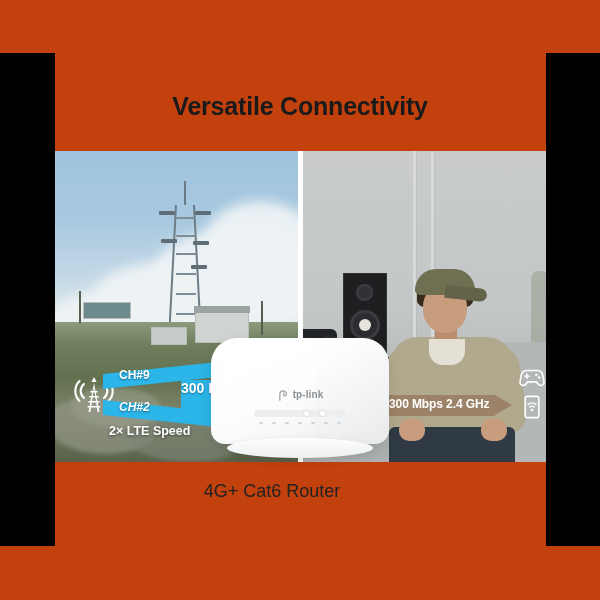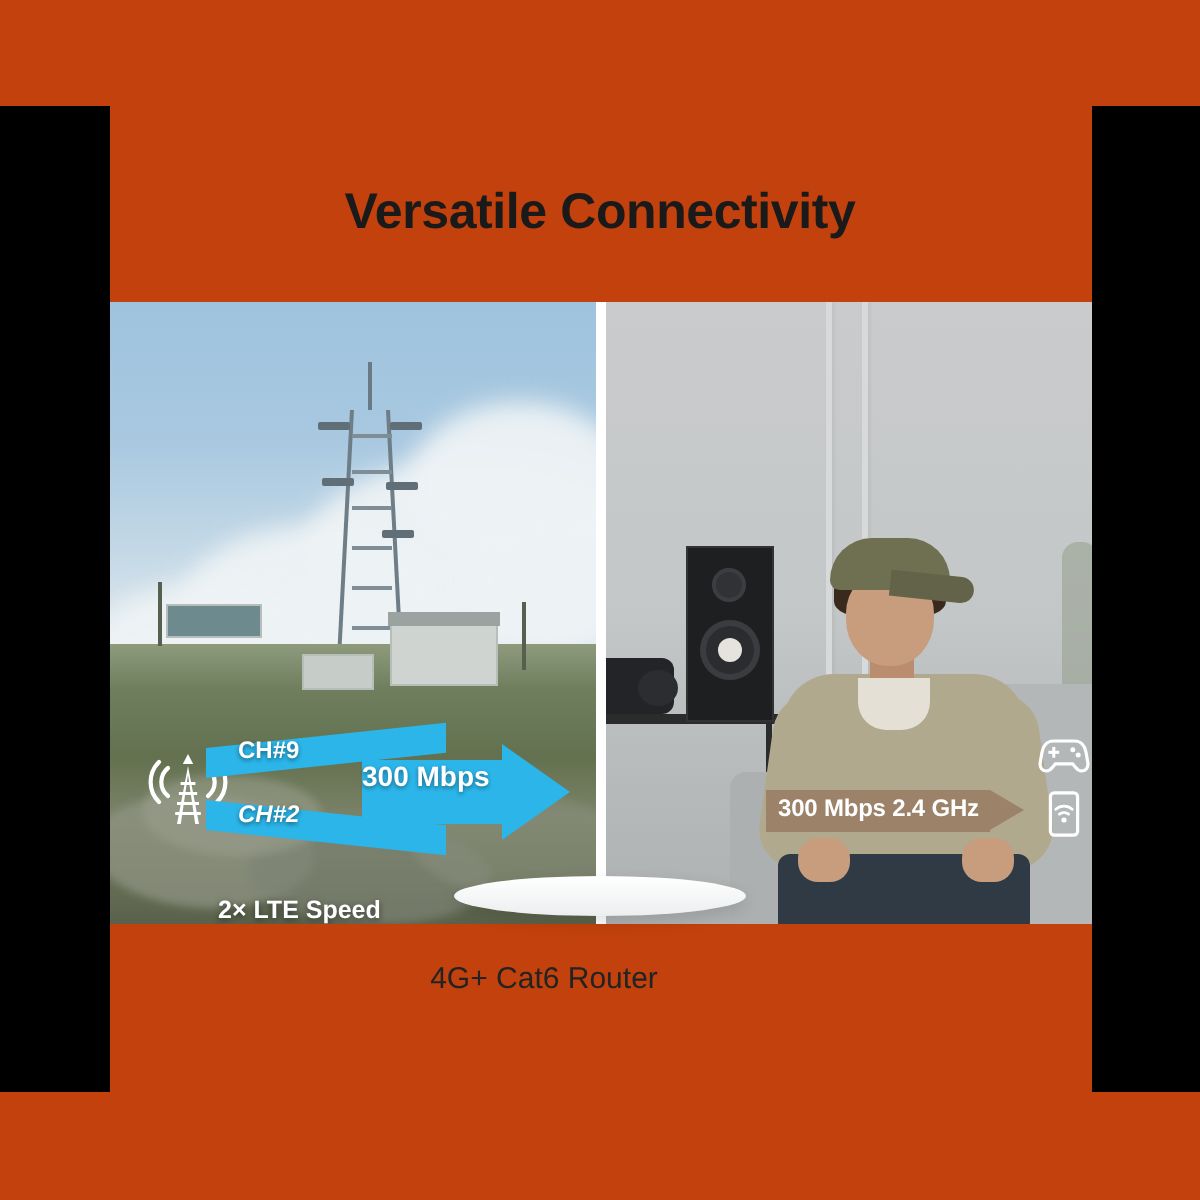--- a/index.html
+++ b/index.html
@@ -75,21 +75,21 @@
   .arrow-ch{position:absolute;height:15px;background:#2bb5e8;}
   .ch1{left:40px;top:18px;width:120px;transform:skewY(-6deg);transform-origin:left center;}
   .ch2{left:40px;top:44px;width:120px;transform:skewY(6deg);transform-origin:left center;}
   .big-arrow{position:absolute;left:118px;top:16px;width:105px;height:48px;}
   .big-arrow .shaft{position:absolute;left:0;top:8px;width:74px;height:32px;background:#2bb5e8;}
   .big-arrow .head{position:absolute;left:70px;top:0;width:0;height:0;border-top:24px solid transparent;border-bottom:24px solid transparent;border-left:34px solid #2bb5e8;}
   .ch-label{position:absolute;color:#ffffff;font-size:12px;font-weight:700;text-shadow:0 1px 2px rgba(0,0,0,.45);white-space:nowrap;}
   .ch1-label{left:56px;top:12px;}
   .ch2-label{left:56px;top:44px;font-style:italic;}
   .mbps-label{position:absolute;left:118px;top:24px;color:#ffffff;font-size:14px;font-weight:700;text-shadow:0 1px 2px rgba(0,0,0,.4);white-space:nowrap;}
-  .lte-caption{position:absolute;left:46px;top:92px;color:#ffffff;font-size:12.5px;font-weight:600;text-shadow:0 1px 3px rgba(0,0,0,.5);white-space:nowrap;}
+  .lte-caption{position:absolute;left:46px;top:68px;color:#ffffff;font-size:12.5px;font-weight:600;text-shadow:0 1px 3px rgba(0,0,0,.5);white-space:nowrap;}
 
   
   .room{
     position:absolute;inset:0;
     background:linear-gradient(180deg,#c9cbcc 0%,#c4c7c8 50%,#b9bcbd 72%,#adb1b2 100%);
   }
   .panel-line{position:absolute;top:0;width:3px;height:250px;background:#d7d9da;box-shadow:1px 0 2px rgba(0,0,0,.06);}
   .pl1{left:110px;} .pl2{left:128px;}
   .shelf{position:absolute;left:-8px;top:206px;width:104px;height:105px;}
   .shelf .top{position:absolute;left:0;top:0;width:104px;height:5px;background:#2b2b2b;}
@@ -159,21 +159,21 @@
   .r-base{
     position:absolute;left:24px;top:100px;width:146px;height:20px;
     background:linear-gradient(180deg,#ffffff,#eceeef);
     border-radius:50%;
     box-shadow:0 3px 8px rgba(0,0,0,.12);
   }
 
   
   .caption{
     position:absolute;left:0;top:481px;width:544px;text-align:center;
-    font-size:15px;color:#232323;font-weight:400;
+    font-size:18px;color:#232323;font-weight:400;
   }
 </style>
 </head>
 <body>
 
 <div class="stage">
 
   <div class="bar bar-left"></div>
   <div class="bar bar-right"></div>
 
@@ -316,17 +316,41 @@
             </g>
             <circle cx="9" cy="15" r="1.3" fill="#ffffff"></circle>
           </svg>
         </div>
 
       </div>
     </div>
   </div>
 
   <div class="router">
+    <div class="r-body">
+      <div class="r-sheen"></div>
+      <div class="r-logo">
+        <span class="mark">
+          <svg viewBox="0 0 13 13" aria-hidden="true">
+            <path d="M6.5 1.3c2.1 0 3.8 1.6 3.8 3.6 0 1.5-.9 2.5-2.1 2.5-1 0-1.7-.6-1.7-1.5V3.6h1.2V5.7c0 .4.2.6.6.6.5 0 .9-.5.9-1.3 0-1.4-1.2-2.5-2.7-2.5S3.8 3.6 3.8 5v6.7H2.6V5c0-2 1.8-3.7 3.9-3.7z" fill="#9aa0a6"></path>
+          </svg>
+        </span>
+        <span class="word">tp-link</span>
+      </div>
+      <div class="r-ledbar">
+        <div class="on" style="left:50px;"></div>
+        <div class="on" style="left:66px;"></div>
+      </div>
+      <div class="r-leds">
+        <i></i>
+        <i></i>
+        <i></i>
+        <i></i>
+        <i></i>
+        <i></i>
+        <i></i>
+      </div>
+    </div>
     <div class="r-base"></div>
   </div>
 
   <div class="caption">4G+ Cat6 Router</div>
 </div>
 
 </body></html>

